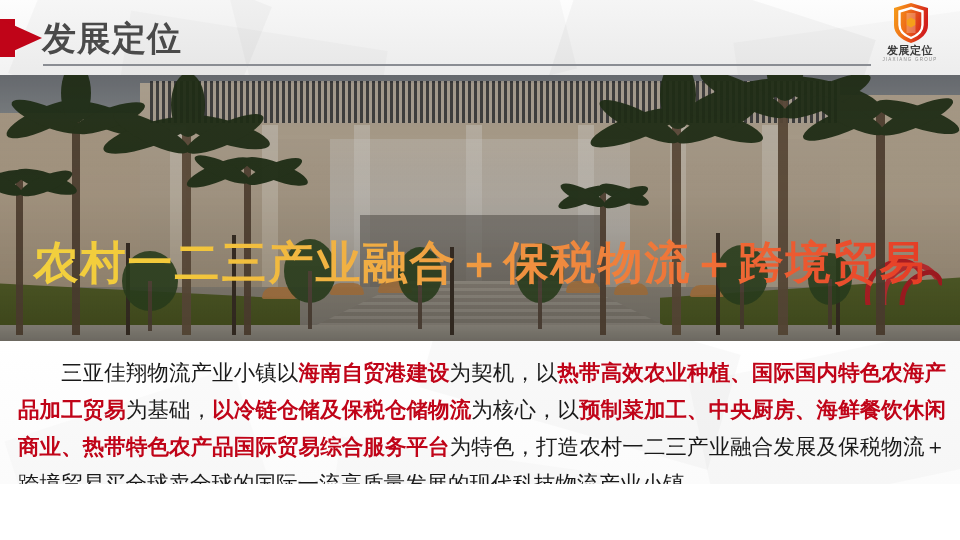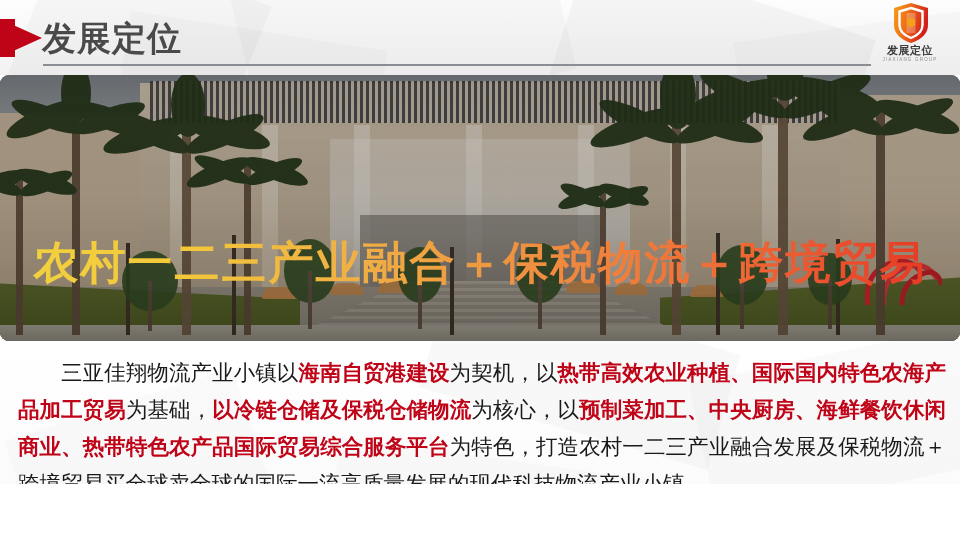--- a/index.html
+++ b/index.html
@@ -118,21 +118,20 @@
     line-height: 6px;
   }
 
   
   .banner {
     position: absolute;
     left: 0; top: 75px;
     width: 960px; height: 266px;
     overflow: hidden;
     background: #3a3026;
-    border-radius: 9px;
   }
   .banner-sky {
     position: absolute; left: 0; top: 0; width: 960px; height: 120px;
     background: linear-gradient(180deg,#7d8690 0%, #9aa2a8 45%, #b3b2ab 100%);
   }
   .bldg-main {
     position: absolute; left: 140px; top: 8px; width: 700px; height: 210px;
     background: linear-gradient(180deg,#d9cdba 0%, #c7b9a4 40%, #b3a48e 100%);
   }
   .bldg-left {

